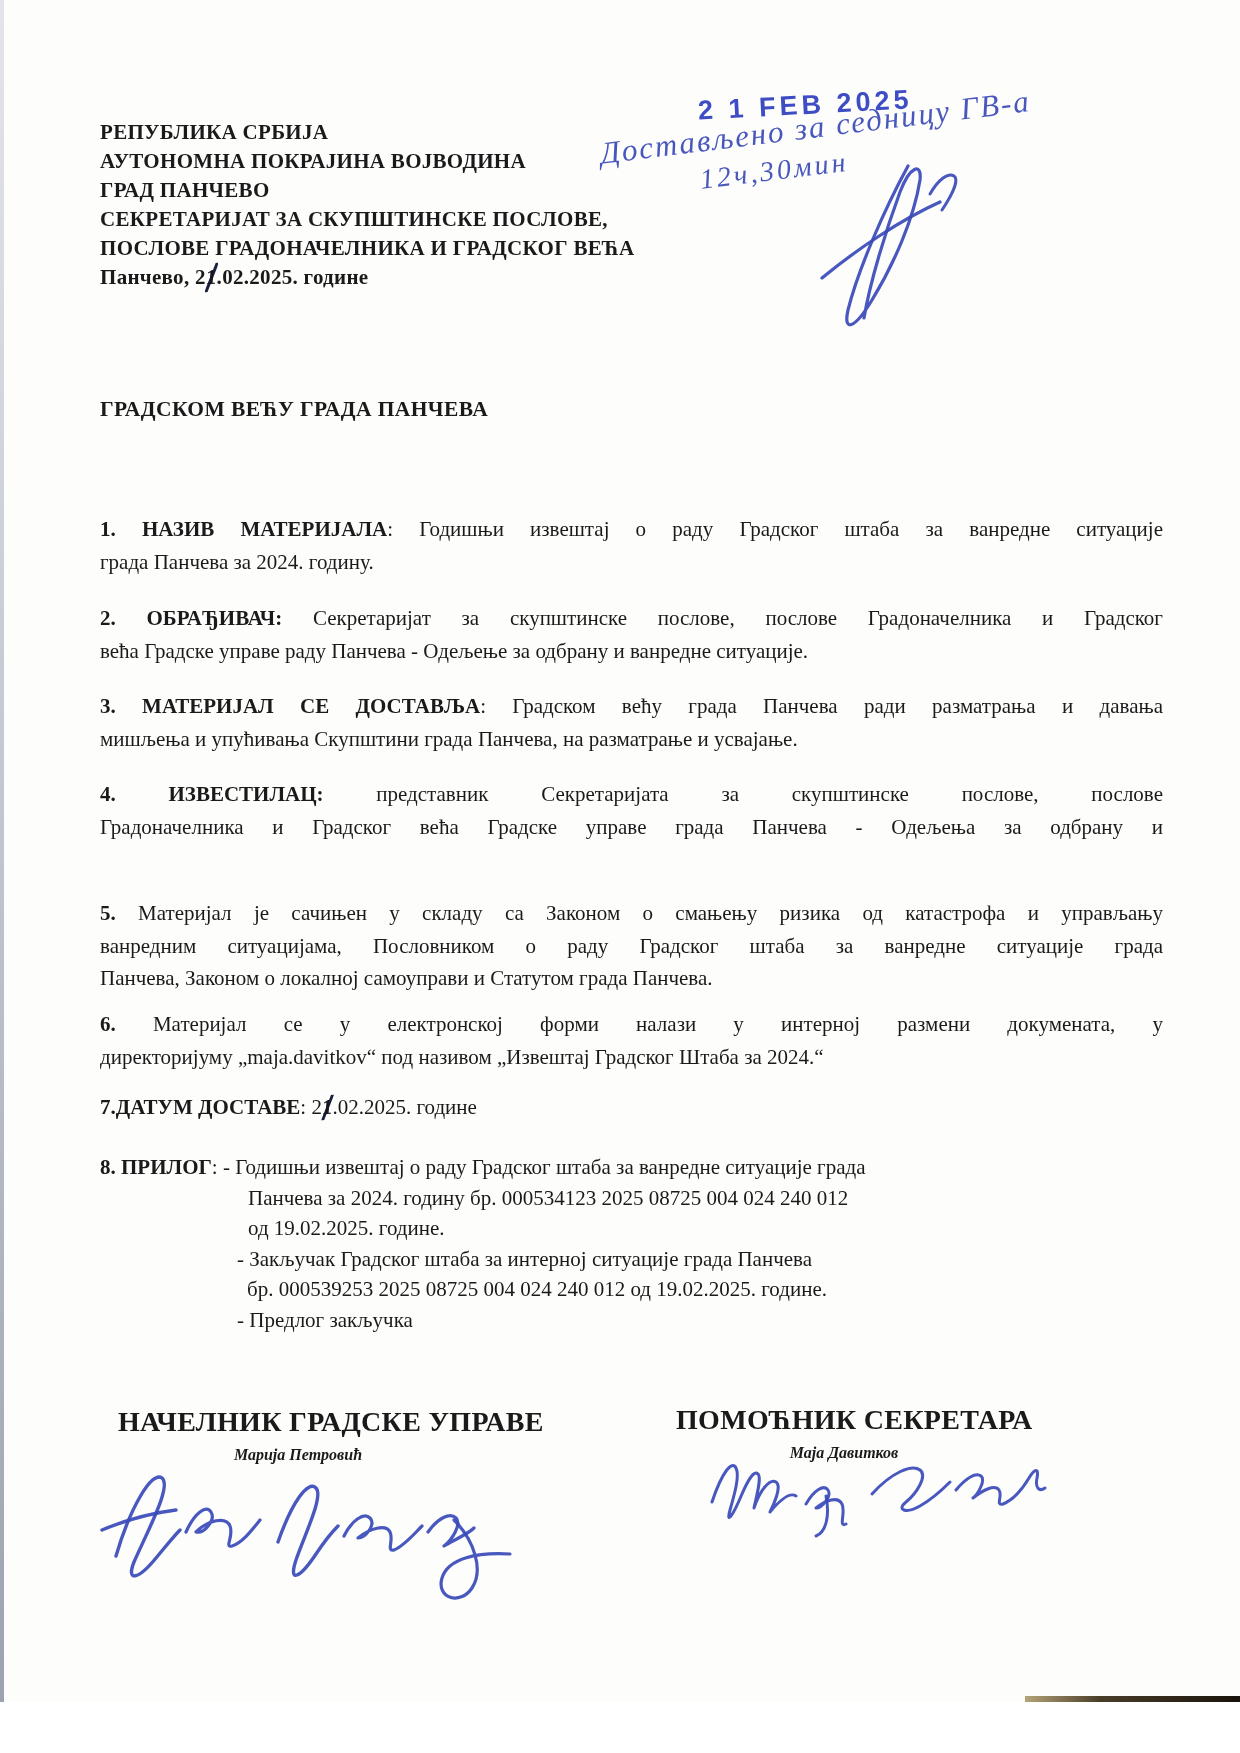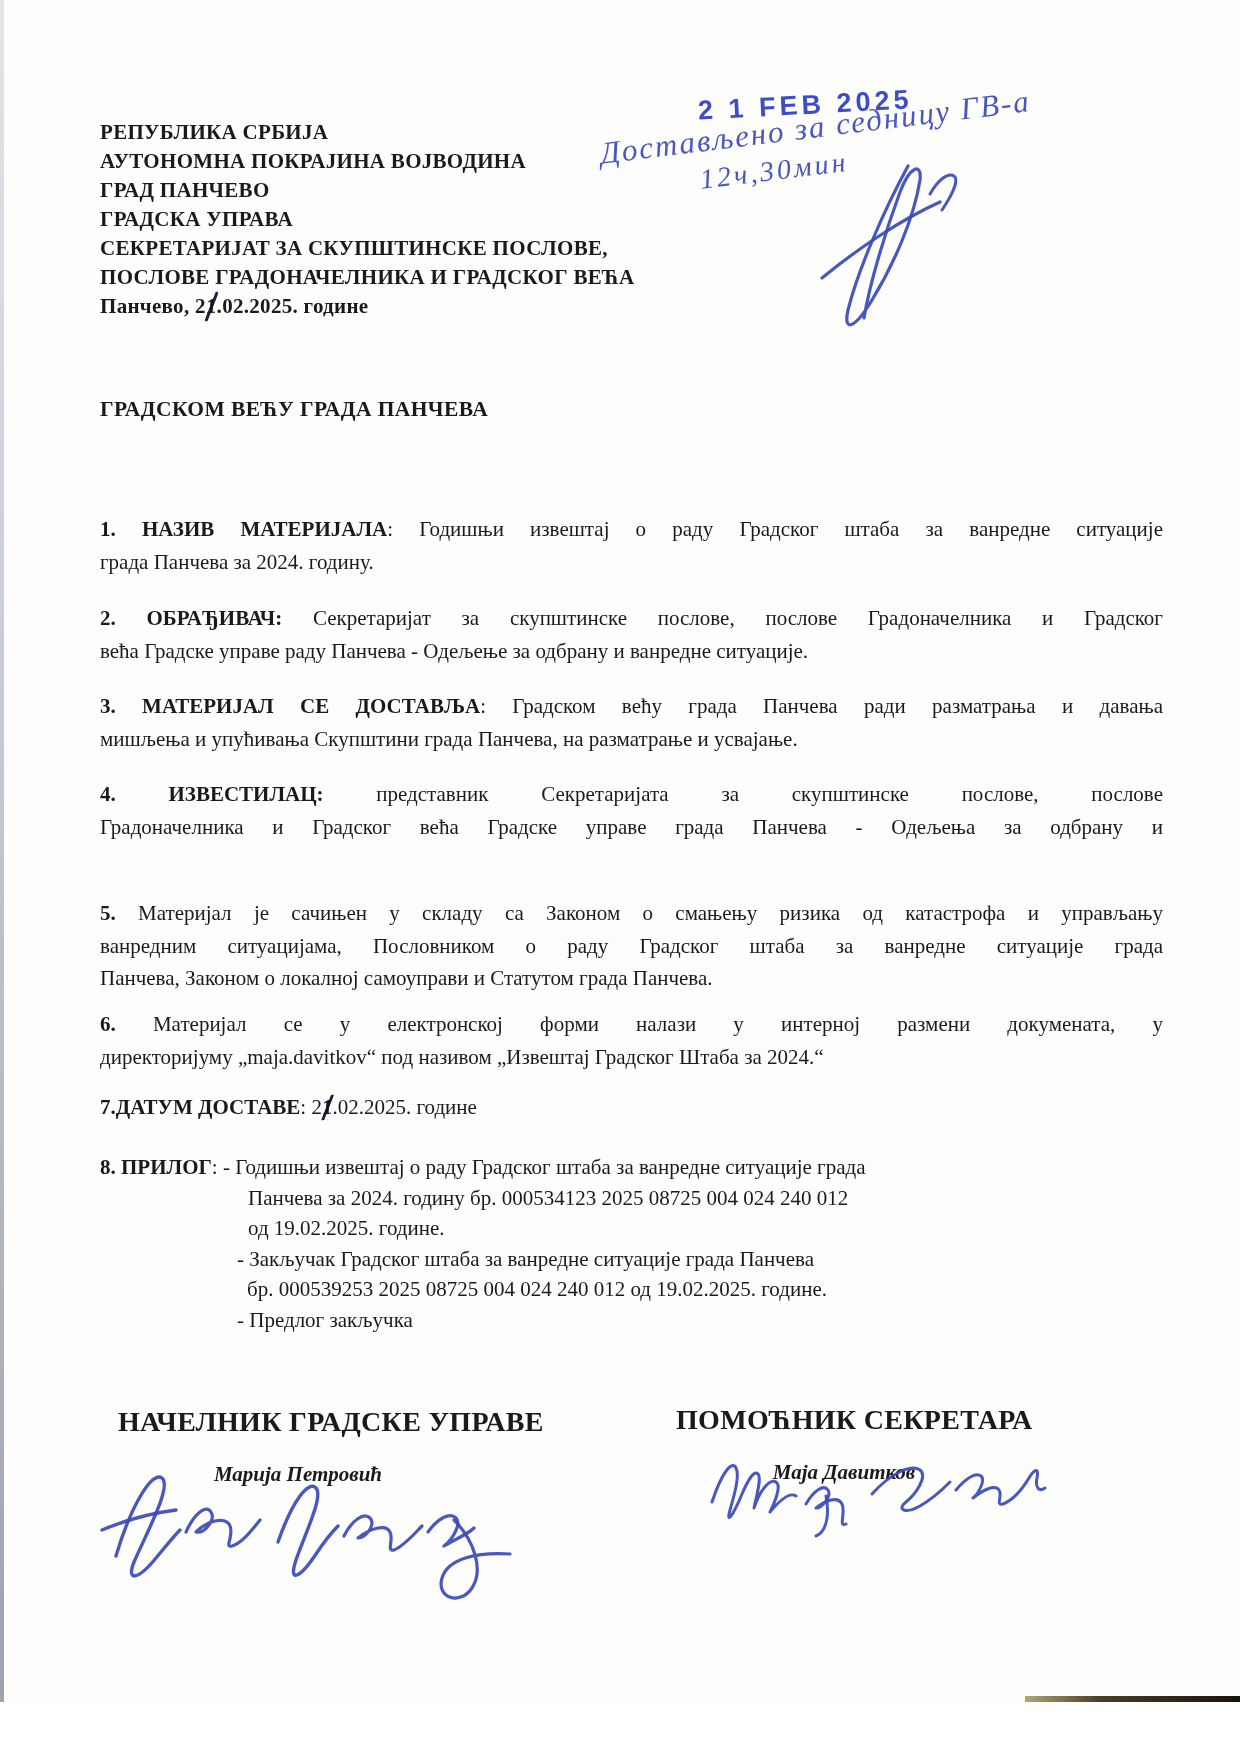--- a/index.html
+++ b/index.html
@@ -77,39 +77,38 @@
     display:inline-block;font-weight:700;
     transform:skewX(-7deg) rotate(-3deg);
     background:linear-gradient(108deg,transparent 40%,#1c2040 45%,#1c2040 56%,transparent 61%);
     color:#15151d;
   }
   
   .sig-block{position:absolute;text-align:center;white-space:nowrap;}
   .sig-left{left:118px;top:1406px;width:360px;}
   .sig-right{left:676px;top:1404px;width:336px;}
   .sig-title{font-weight:bold;font-size:28px;letter-spacing:.3px;}
-  .sig-name{font-weight:bold;font-style:italic;font-size:21px;margin-top:24px;}
+  .sig-name{font-weight:bold;font-style:italic;font-size:16px;margin-top:8px;}
   .hand-sig{position:absolute;}
   .hand-sig path{fill:none;stroke:var(--ink);stroke-linecap:round;stroke-linejoin:round;opacity:.92;}
   .sig-mp{left:82px;top:1458px;}
   .sig-md{left:688px;top:1444px;}
 </style>
 </head>
 <body>
 
 <div class="page">
 
   <div class="edge-left"></div>
   <div class="edge-bottom"></div>
 
   <div class="header">
     <div>РЕПУБЛИКА СРБИЈА</div>
     <div>АУТОНОМНА ПОКРАЈИНА ВОЈВОДИНА</div>
     <div>ГРАД ПАНЧЕВО</div>
-    <div>ГРАДСКА УПРАВА</div>
     <div>СЕКРЕТАРИЈАТ ЗА СКУПШТИНСКЕ ПОСЛОВЕ,</div>
     <div>ПОСЛОВЕ ГРАДОНАЧЕЛНИКА И ГРАДСКОГ ВЕЋА</div>
     <div><span>Панчево, 2</span><span class="ow">1</span><span>.02.2025. године</span></div>
   </div>
 
   <div class="stamp">2 1 FEB 2025</div>
 
   <div class="note">
     <div class="l1">Достављено за седницу ГВ-а</div>
     <div class="l2">12ч,30мин</div>
@@ -152,21 +151,21 @@
     <div class="pline"><b>6.</b><span> Материјал се у електронској форми налази у интерној размени докумената, у</span></div>
     <div class="pline last">директоријуму „maja.davitkov“ под називом „Извештај Градског Штаба за 2024.“</div>
   </div>
 
   <div class="s7"><b>7.ДАТУМ ДОСТАВЕ</b><span>:  2</span><span class="ow">1</span><span>.02.2025. године</span></div>
 
   <div class="attach">
     <div><b>8. ПРИЛОГ</b><span>: - Годишњи извештај о раду Градског штаба за ванредне ситуације града</span></div>
     <div class="ind-a">Панчева за 2024. годину бр. 000534123 2025 08725 004 024 240 012</div>
     <div class="ind-a">од 19.02.2025. године.</div>
-    <div class="ind-b">- Закључак Градског штаба за ванредне ситуације града Панчева</div>
+    <div class="ind-b">- Закључак Градског штаба за интерној ситуације града Панчева</div>
     <div class="ind-c">бр. 000539253 2025 08725 004 024 240 012 од 19.02.2025. године.</div>
     <div class="ind-b">- Предлог закључка</div>
   </div>
 
   <div class="sig-block sig-left">
     <div class="sig-title">НАЧЕЛНИК ГРАДСКЕ УПРАВЕ</div>
     <div class="sig-name">Марија Петровић</div>
   </div>
   <div class="sig-block sig-right">
     <div class="sig-title">ПОМОЋНИК СЕКРЕТАРА</div>

